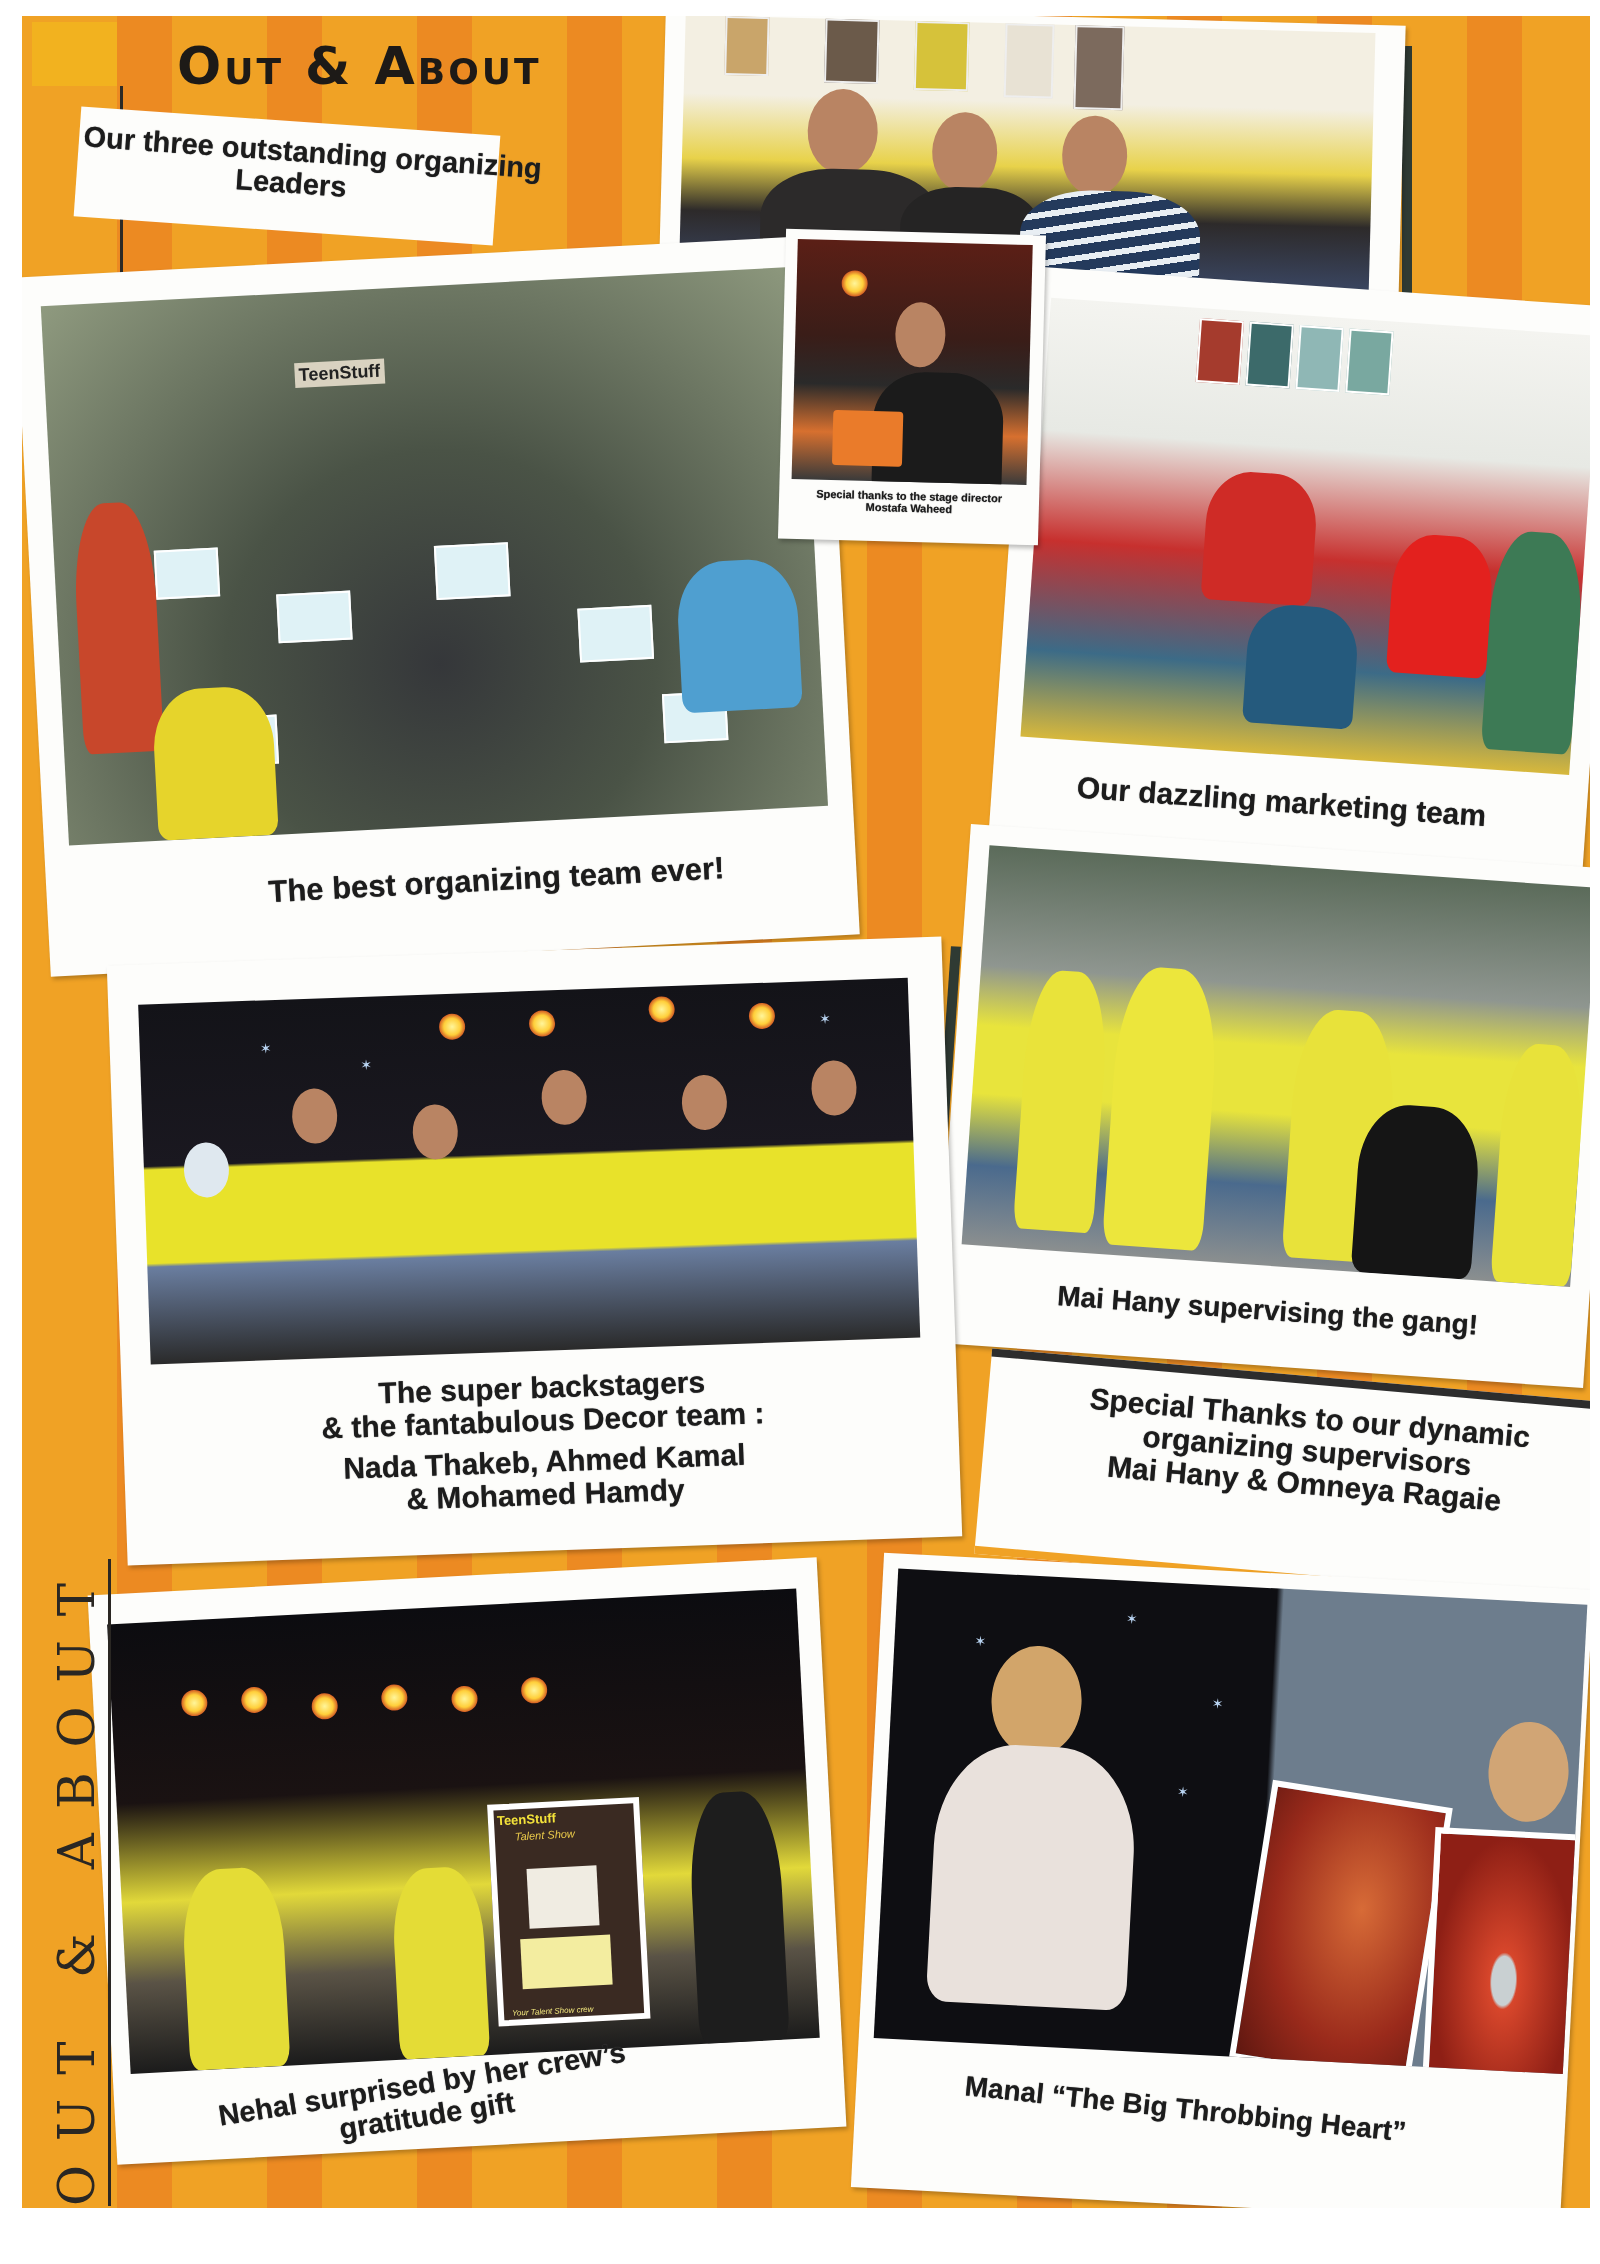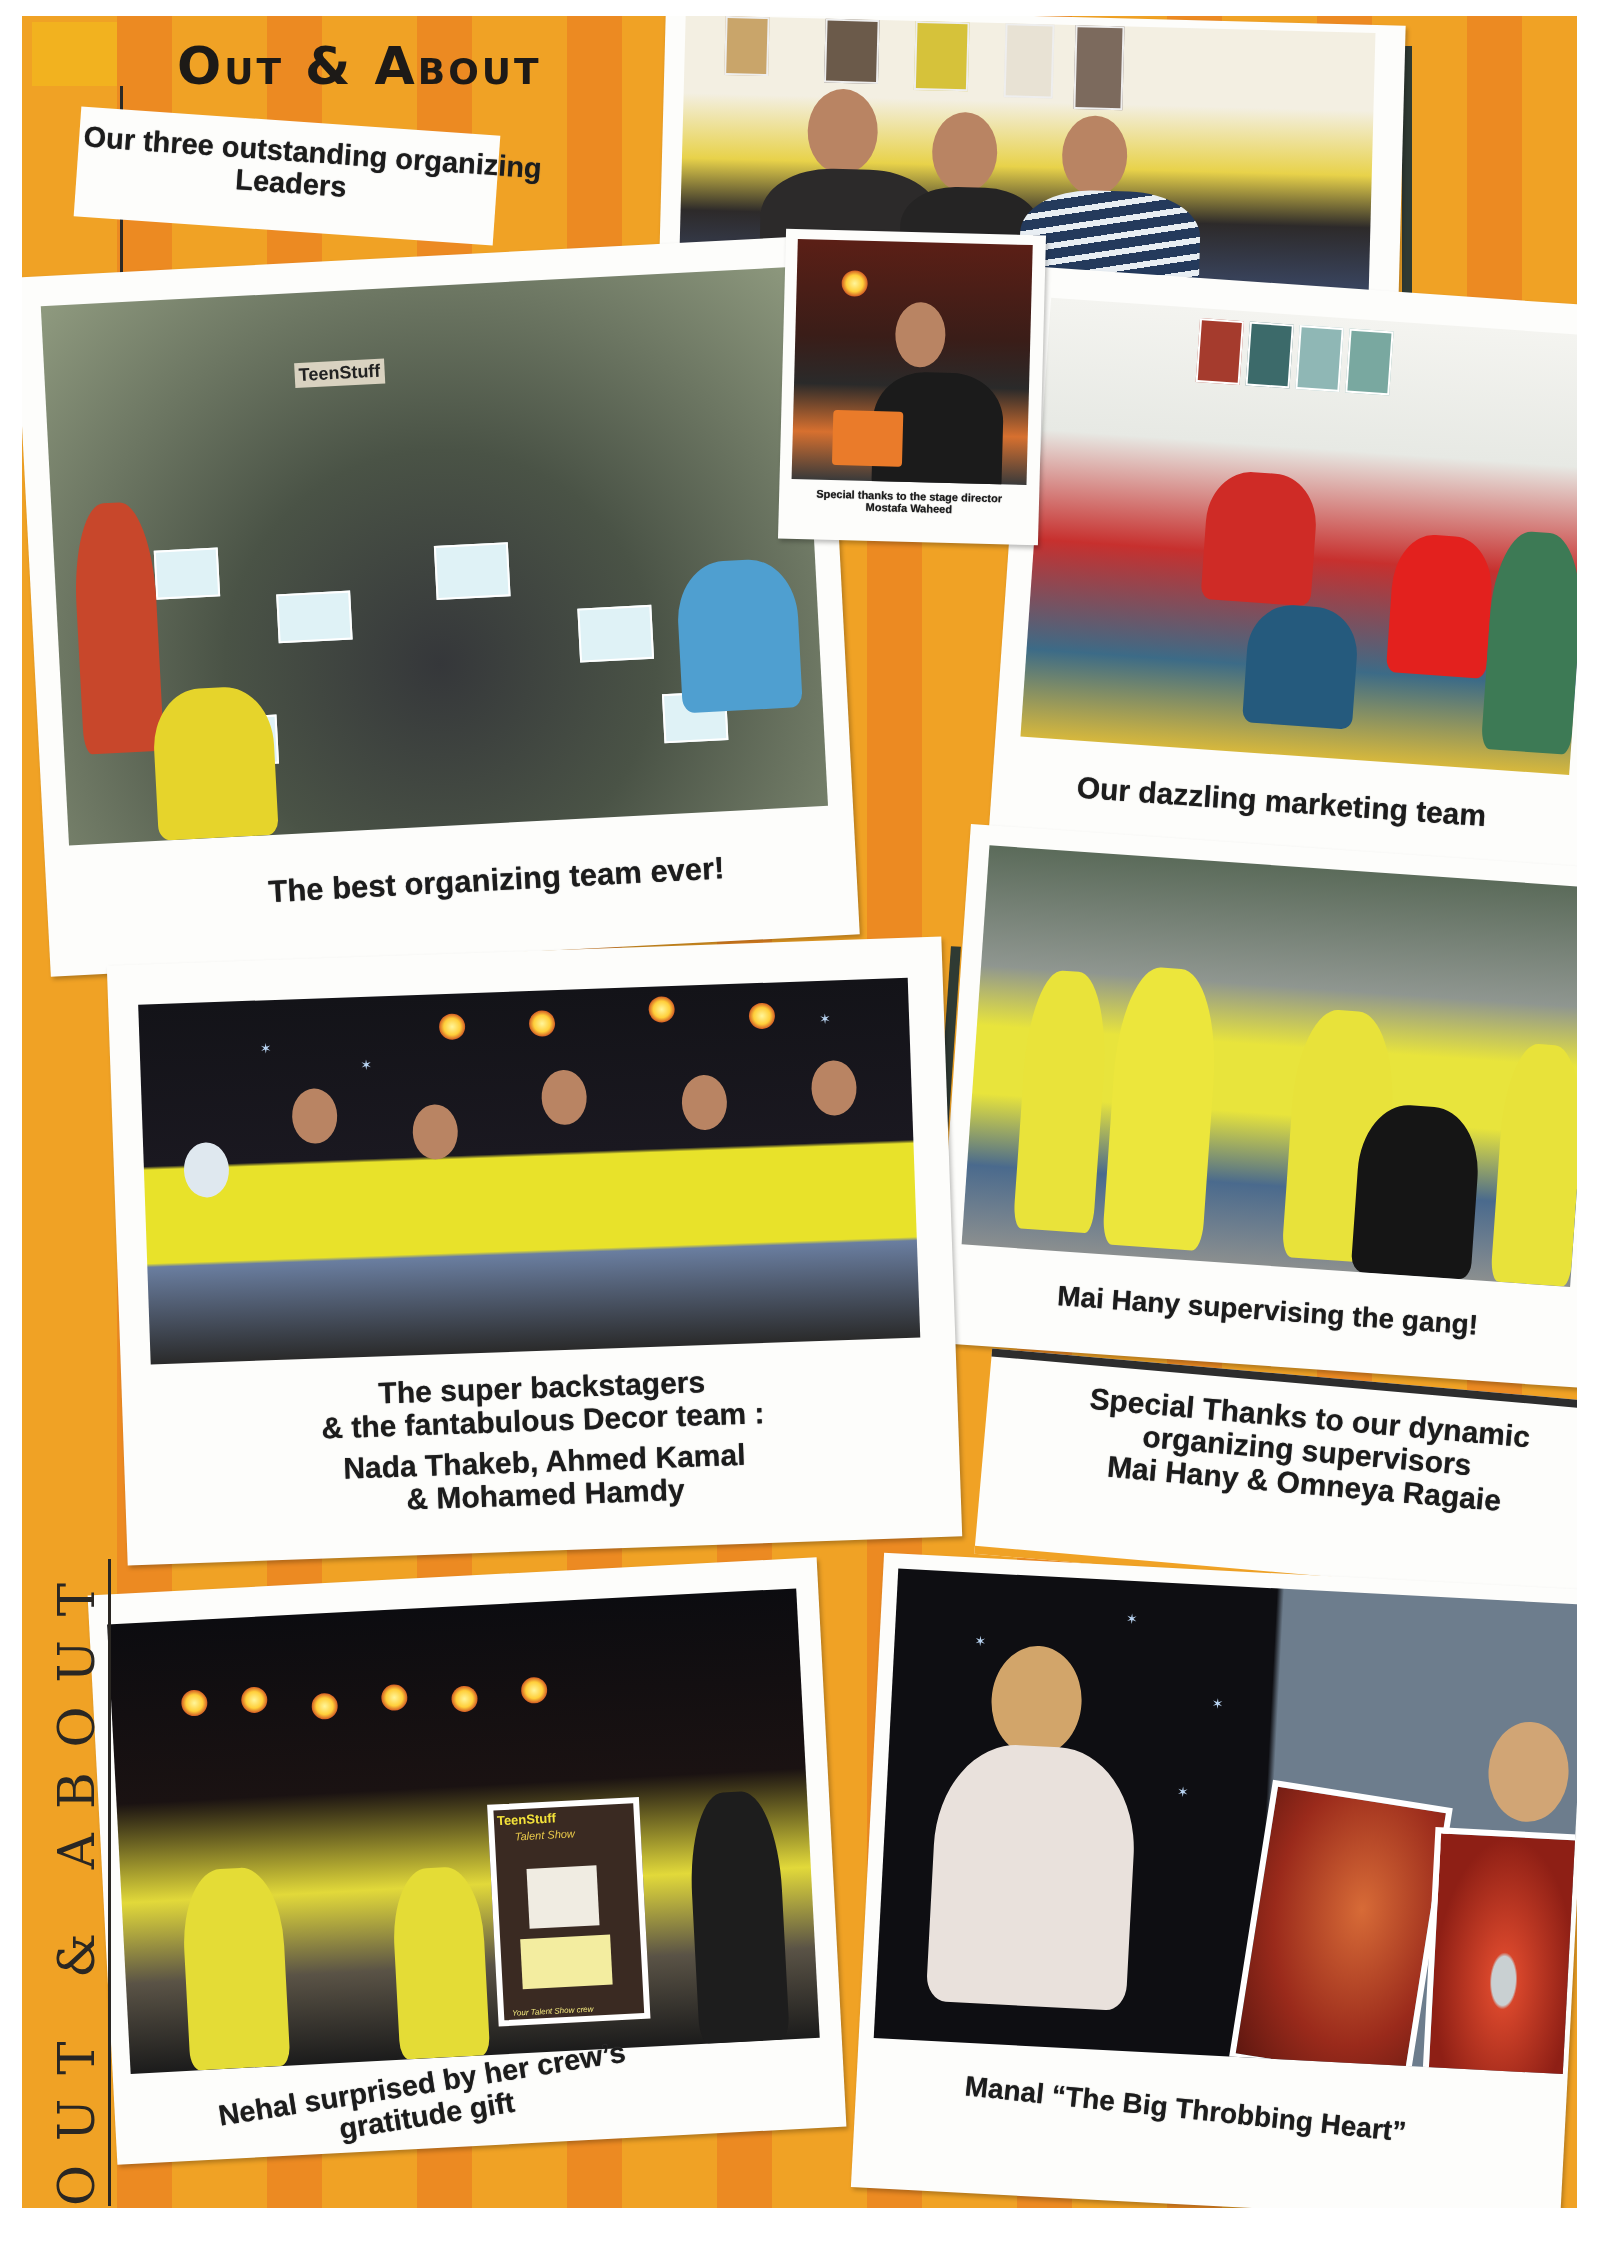--- a/index.html
+++ b/index.html
@@ -1,19 +1,19 @@
 <!DOCTYPE html>
 <html><head>
 <meta charset="utf-8">
 <style>
   html, body { margin:0; padding:0; background:#ffffff; }
   body { width:1600px; height:2264px; position:relative; overflow:hidden;
          font-family:"Liberation Sans", sans-serif; }
   .page { position:absolute; left:22px; top:16px; width:1555px; height:2192px; overflow:hidden;
-          background:repeating-linear-gradient(90deg,#f0a225 0px,#f0a225 95px,#ec8a22 95px,#ec8a22 150px); }
+          background:repeating-linear-gradient(90deg,#f0a225 0px,#f0a225 95px,#ec8a22 95px,#ec8a22 150px);padding-left:13px; }
   .page-bottom-white { position:absolute; left:0; top:2208px; width:1600px; height:56px; background:#fff; }
   .yellow-square { position:absolute; left:10px; top:6px; width:85px; height:64px; background:#f2b21f; }
   .masthead { position:absolute; left:155px; top:20px; font-family:"DejaVu Sans", sans-serif; font-weight:bold;
               font-size:52px; letter-spacing:3px; color:#1d1a17; white-space:nowrap; font-variant:small-caps; }
   .side-rule { position:absolute; left:98px; top:70px; width:3px; height:1000px; background:#2c2a26; }
   .side-title { position:absolute; left:26px; top:2190px; transform-origin:left top; transform:rotate(-90deg);
                 font-family:"DejaVu Serif", serif; font-size:50px; letter-spacing:24px; color:#2a2723; white-space:nowrap;
                 border-bottom:3px solid #2a2723; padding-bottom:2px; }
   .dark-band { position:absolute; background:#2f3a33; }
   .frame { position:absolute; background:#fdfdfb; box-shadow:2px 3px 4px rgba(0,0,0,0.25); }

